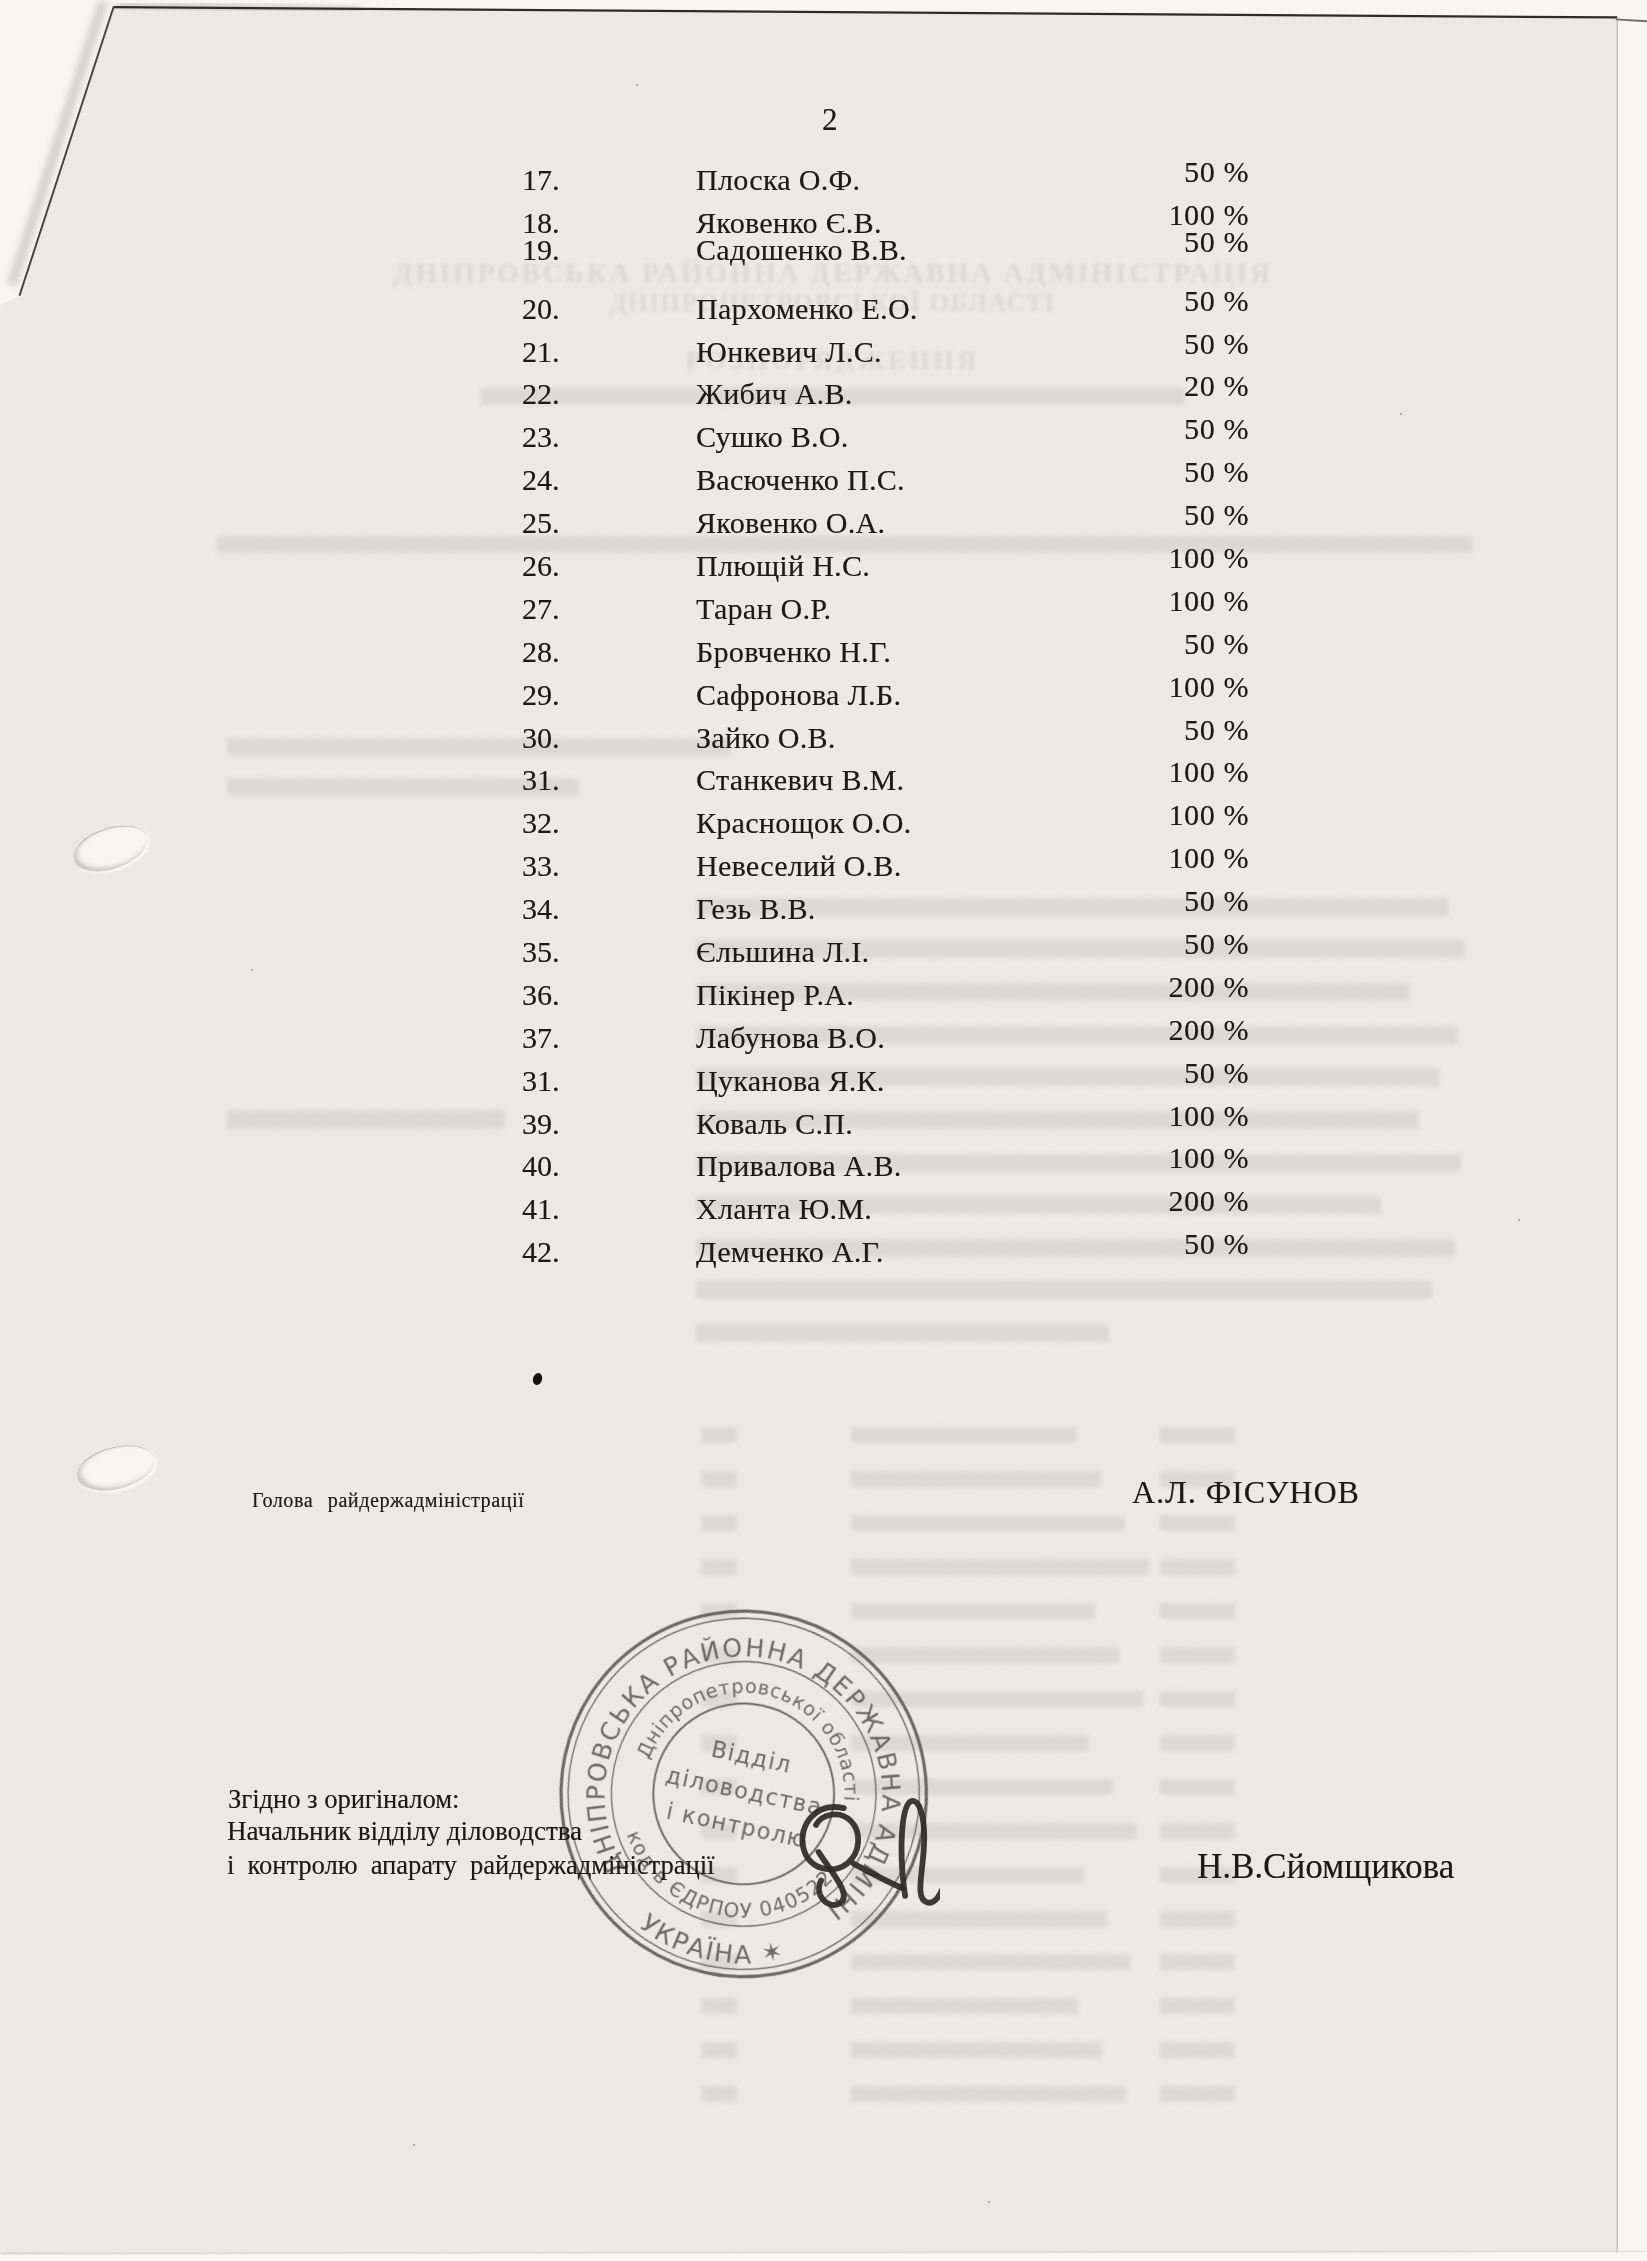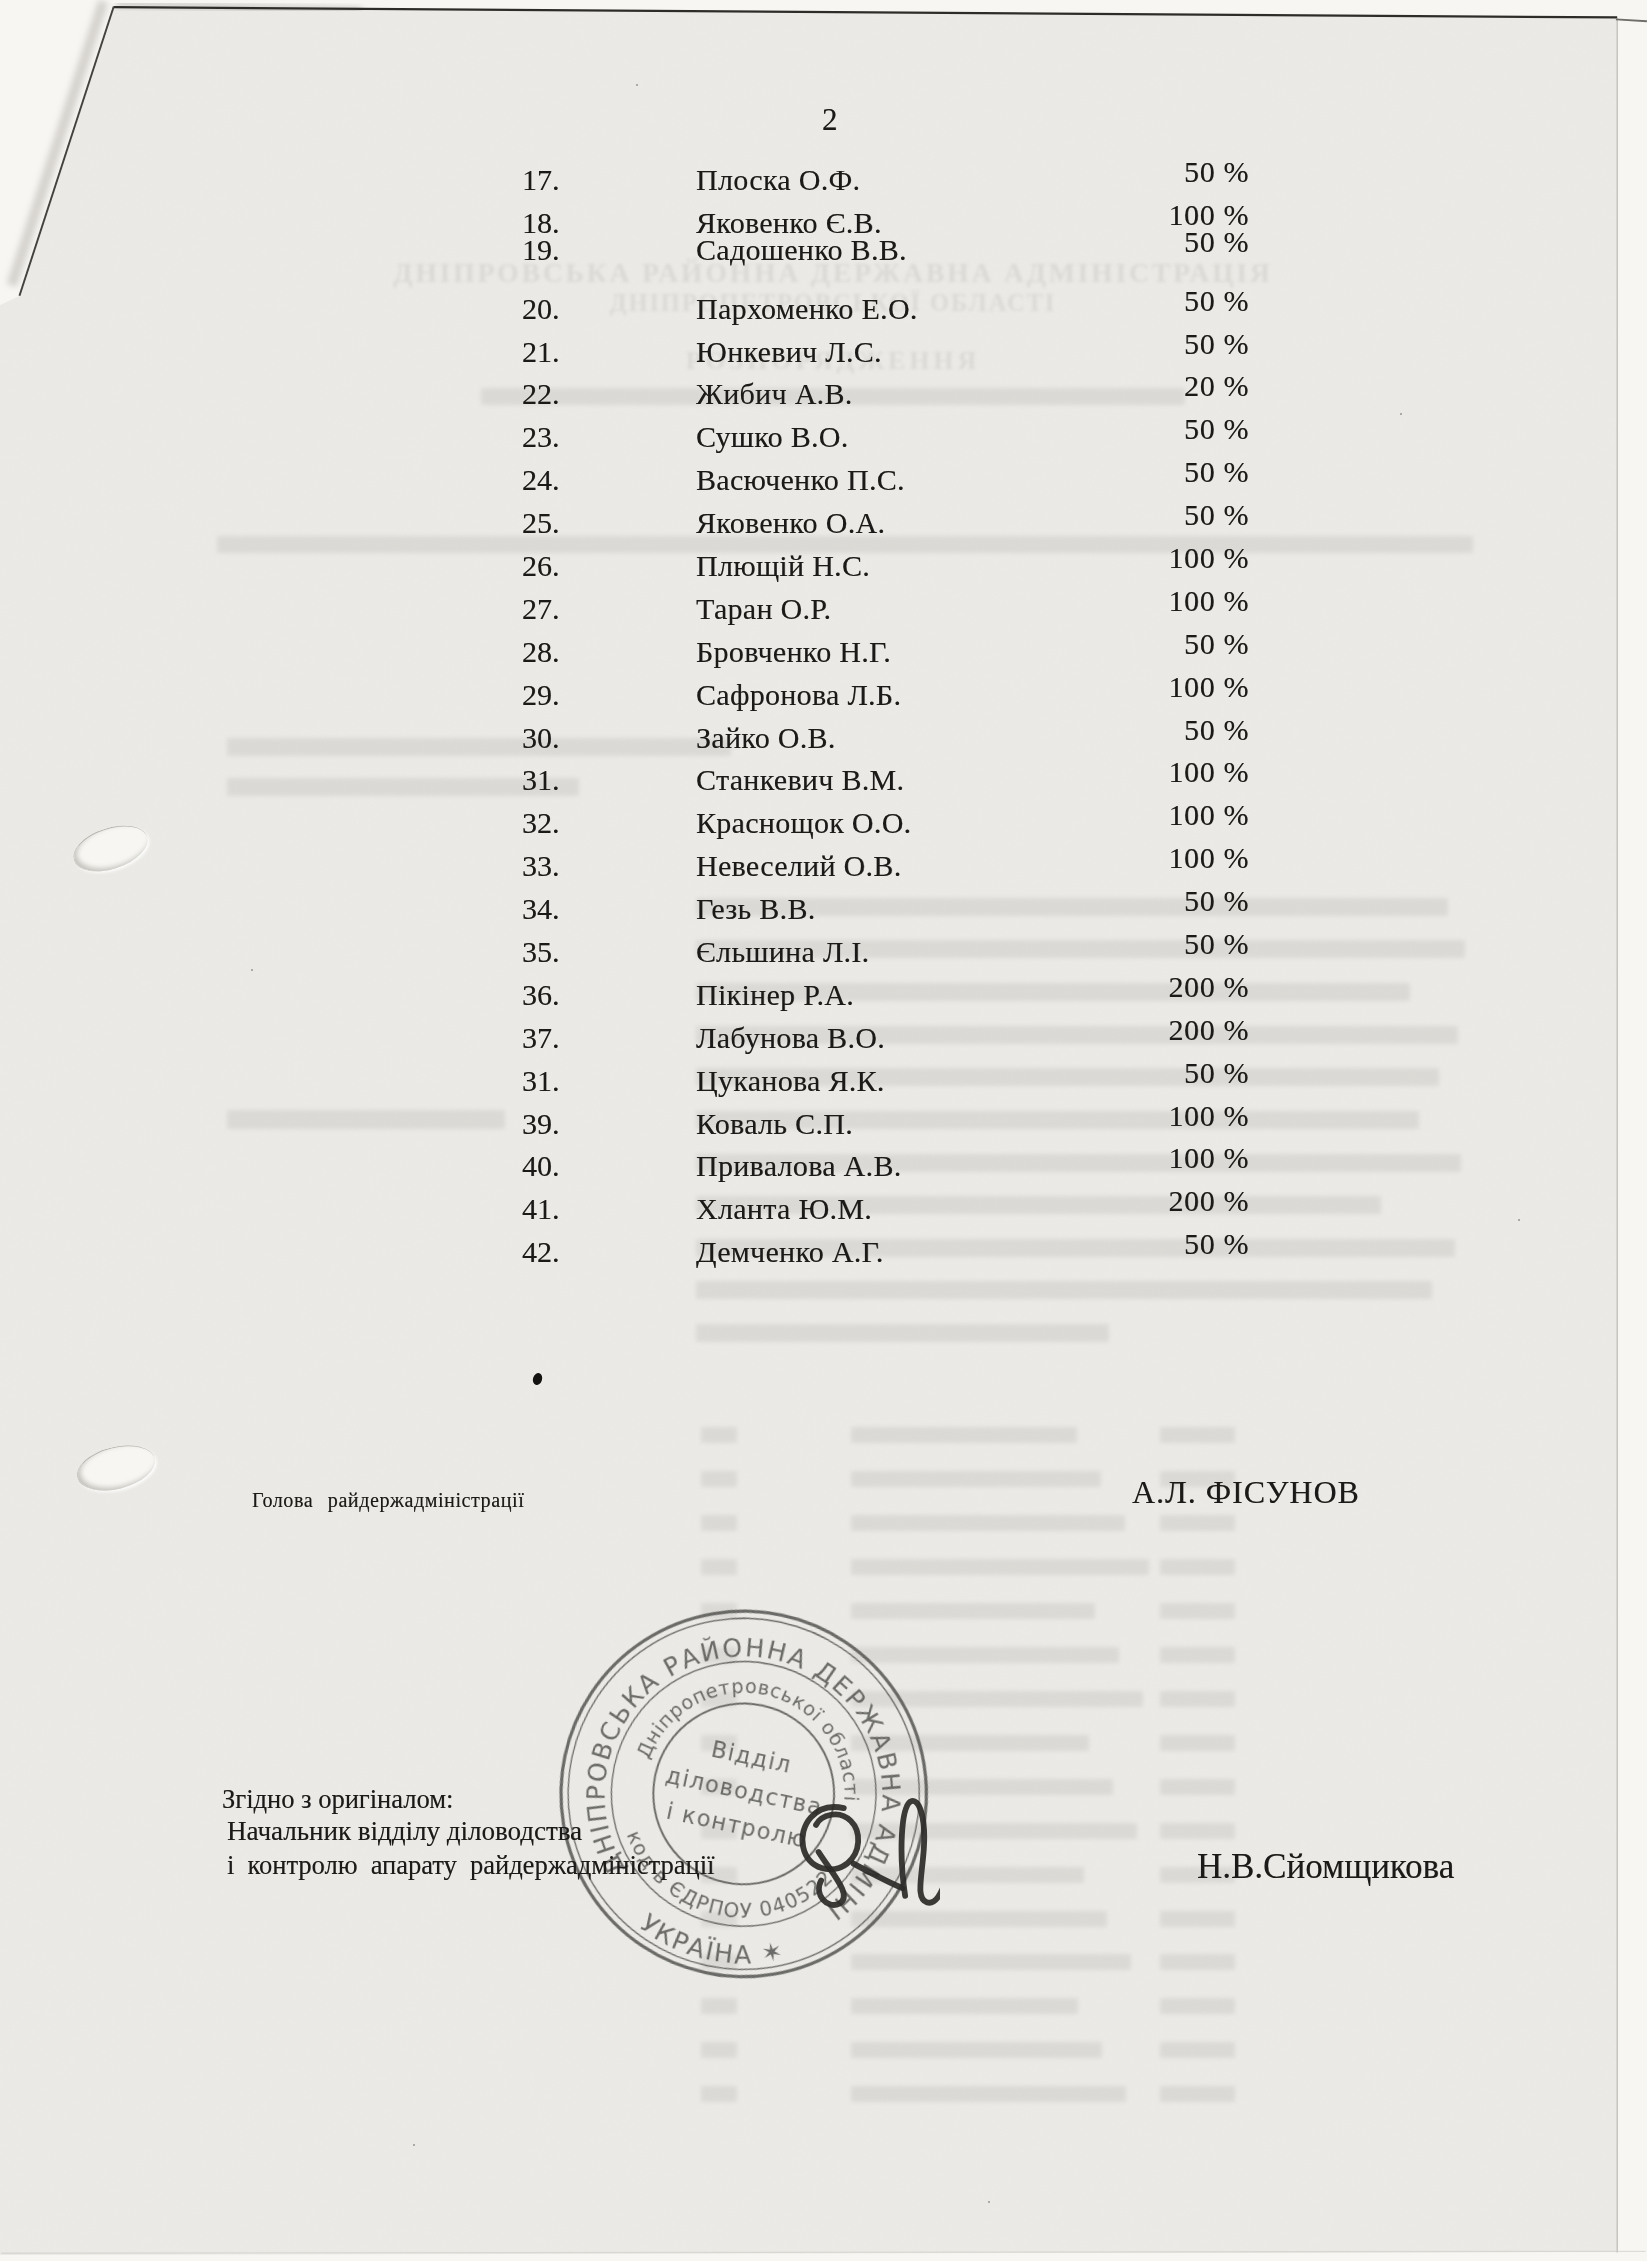--- a/index.html
+++ b/index.html
@@ -21,21 +21,21 @@
     text-shadow:0.3px 0.4px 0.4px rgba(30,28,25,.45);
   }
   #page-number{left:822px;top:102px;font-size:31px;}
   #list{position:absolute;left:0;top:163px;width:1647px;}
   .row{position:absolute;left:0;width:1647px;height:40px;}
   .row .no{position:absolute;left:522px;font-size:30px;}
   .row .nm{position:absolute;left:696px;font-size:30px;letter-spacing:0.3px;}
   .row .pc{position:absolute;left:1093px;width:156px;text-align:right;font-size:30px;letter-spacing:0.6px;transform:translateY(-8.4px);}
   #sig-title{left:252px;top:1489px;font-size:20px;letter-spacing:0.6px;word-spacing:9px;}
   #sig-name{left:1132px;top:1474px;font-size:32px;letter-spacing:1px;}
-  #cert-line1{left:222px;top:1784px;font-size:26.5px;}
+  #cert-line1{left:228px;top:1784px;font-size:26.5px;}
   #cert-line2{left:227px;top:1816px;font-size:27px;}
   #cert-line3{left:227px;top:1850px;font-size:26.5px;word-spacing:6.5px;}
   #cert-name{left:1197px;top:1847px;font-size:35px;}
   #ink-dot{position:absolute;left:533px;top:1373px;width:9px;height:12.3px;background:#141312;border-radius:50%;transform:rotate(18deg);}
   
   .ghost-text{
     position:absolute;color:#8f8c86;opacity:.17;filter:blur(1.6px);
     font-weight:bold;white-space:nowrap;transform:translateX(-50%);
   }
   .ghost-bar{position:absolute;background:#97948e;opacity:.18;filter:blur(1.9px);border-radius:1.9px;}

